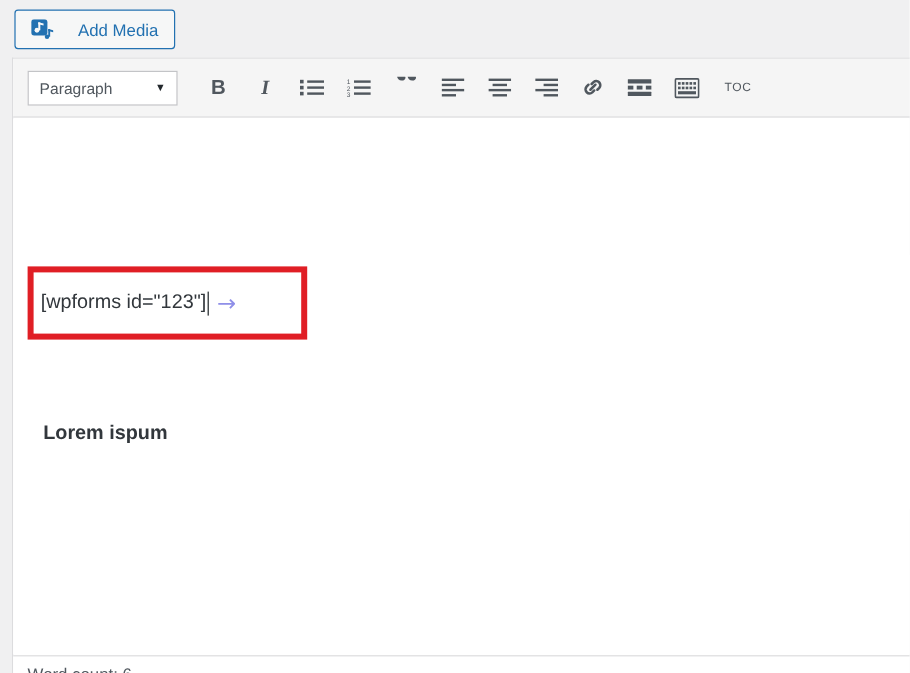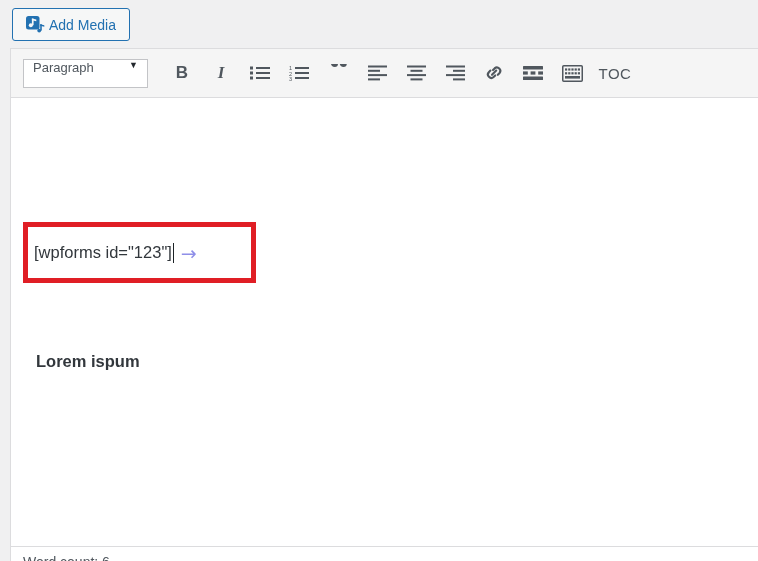--- a/index.html
+++ b/index.html
@@ -9,21 +9,21 @@
     background:#f0f0f1;
     font-family:"Liberation Sans", sans-serif;
     overflow:hidden;
     color:#2c3338;
   }
 
   
   .media-bar { position:absolute; left:0; top:0; right:0; height:48px; }
   .add-media-btn {
     position:absolute; left:12px; top:8px; height:33px;
-    display:inline-flex; align-items:center; gap:4px;
+    display:inline-flex; align-items:center; gap:20px;
     padding:0 13px;
     background:#f6f7f7;
     border:1px solid #2271b1;
     border-radius:3px;
     color:#2271b1;
     font-size:14px;
     cursor:pointer;
   }
   .add-media-btn svg { display:block; }
 
@@ -40,41 +40,41 @@
     height:49px;
     background:#f5f5f5;
     border-bottom:1px solid #dcdcde;
     display:flex; align-items:center;
     padding:0 12px;
   }
   .format-select {
     width:125px; height:29px;
     background:#fff;
     border:1px solid #c3c4c7;
-    display:flex; justify-content:space-between;
+    display:flex; align-items:center; justify-content:space-between;
     padding:0 9px;
     font-size:13px; color:#50575e;
     margin-right:17px;
     cursor:pointer;
   }
   .format-select .caret { font-size:9px; color:#23282d; }
   .tb-btn {
     width:34px; height:29px; margin-right:5px;
     display:flex; align-items:center; justify-content:center;
     color:#50575e; cursor:pointer; border-radius:2px;
   }
   .tb-btn svg { display:block; }
   .glyph-bold { font-weight:bold; font-size:17px; font-family:"Liberation Sans",sans-serif; }
   .glyph-italic { font-style:italic; font-size:17px; font-family:"Liberation Serif",serif; font-weight:bold; }
   .glyph-quote {
     font-family:"Liberation Serif",serif; font-weight:bold;
     font-size:40px; line-height:10px; height:18px; overflow:hidden;
     letter-spacing:-2px;
   }
-  .glyph-toc { font-size:15px; color:#50575e; letter-spacing:0.5px; }
+  .glyph-toc { font-size:10px; color:#50575e; letter-spacing:0.5px; }
 
   
   .content { position:absolute; left:0; top:50px; right:0; bottom:16px; background:#fff; }
   .para {
     position:absolute; left:25px;
     font-size:16.5px; color:#32373c;font-weight:bold;
   }
   .para-1 { top:133px; }
   .para-2 { top:253px; }
 

